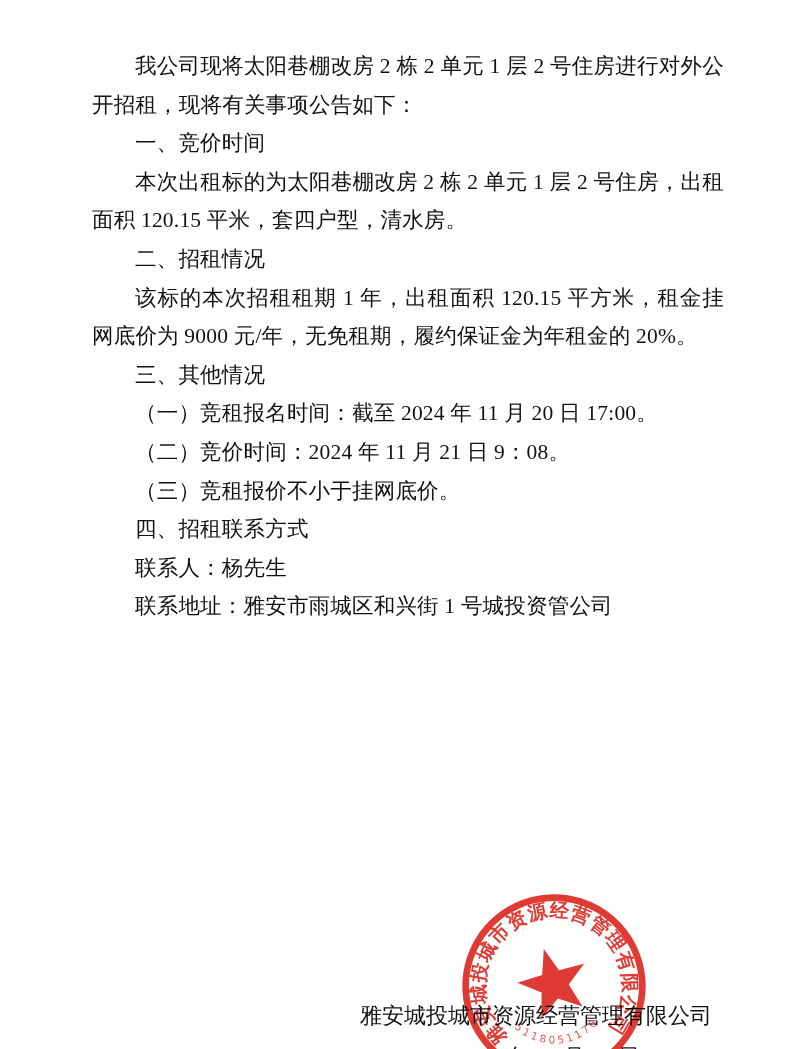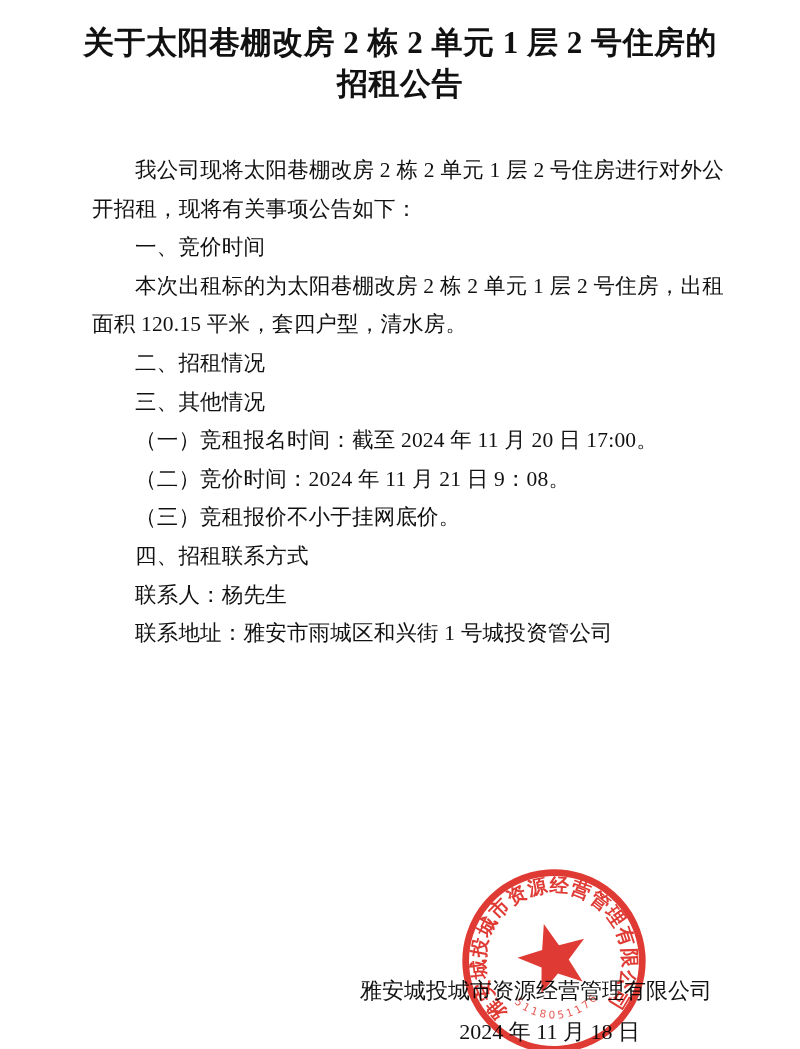--- a/index.html
+++ b/index.html
@@ -58,29 +58,29 @@
     mix-blend-mode: multiply;
     opacity: 0.92;
     transform: rotate(-4deg);
   }
 </style>
 </head>
 <body>
 
 <div class="page">
 
-  <div class="doc-title">关于太阳巷棚改房 2 栋 2 单元 1 层 2 号住房的招租公告</div>
 
   <div class="body-text">
     <p class="para">我公司现将太阳巷棚改房 2 栋 2 单元 1 层 2 号住房进行对外公开招租，现将有关事项公告如下：</p>
 
     <p class="para">一、竞价时间</p>
     <p class="para">本次出租标的为太阳巷棚改房 2 栋 2 单元 1 层 2 号住房，出租面积 120.15 平米，套四户型，清水房。</p>
 
     <p class="para">二、招租情况</p>
+    <p class="para">该标的本次招租租期 1 年，出租面积 120.15 平方米，租金挂网底价为 9000 元/年，无免租期，履约保证金为年租金的 20%。</p>
 
     <p class="para">三、其他情况</p>
     <p class="para">（一）竞租报名时间：截至 2024 年 11 月 20 日 17:00。</p>
     <p class="para">（二）竞价时间：2024 年 11 月 21 日 9：08。</p>
     <p class="para">（三）竞租报价不小于挂网底价。</p>
 
     <p class="para">四、招租联系方式</p>
     <p class="para">联系人：杨先生</p>
     <p class="para">联系地址：雅安市雨城区和兴街 1 号城投资管公司</p>
   </div>

